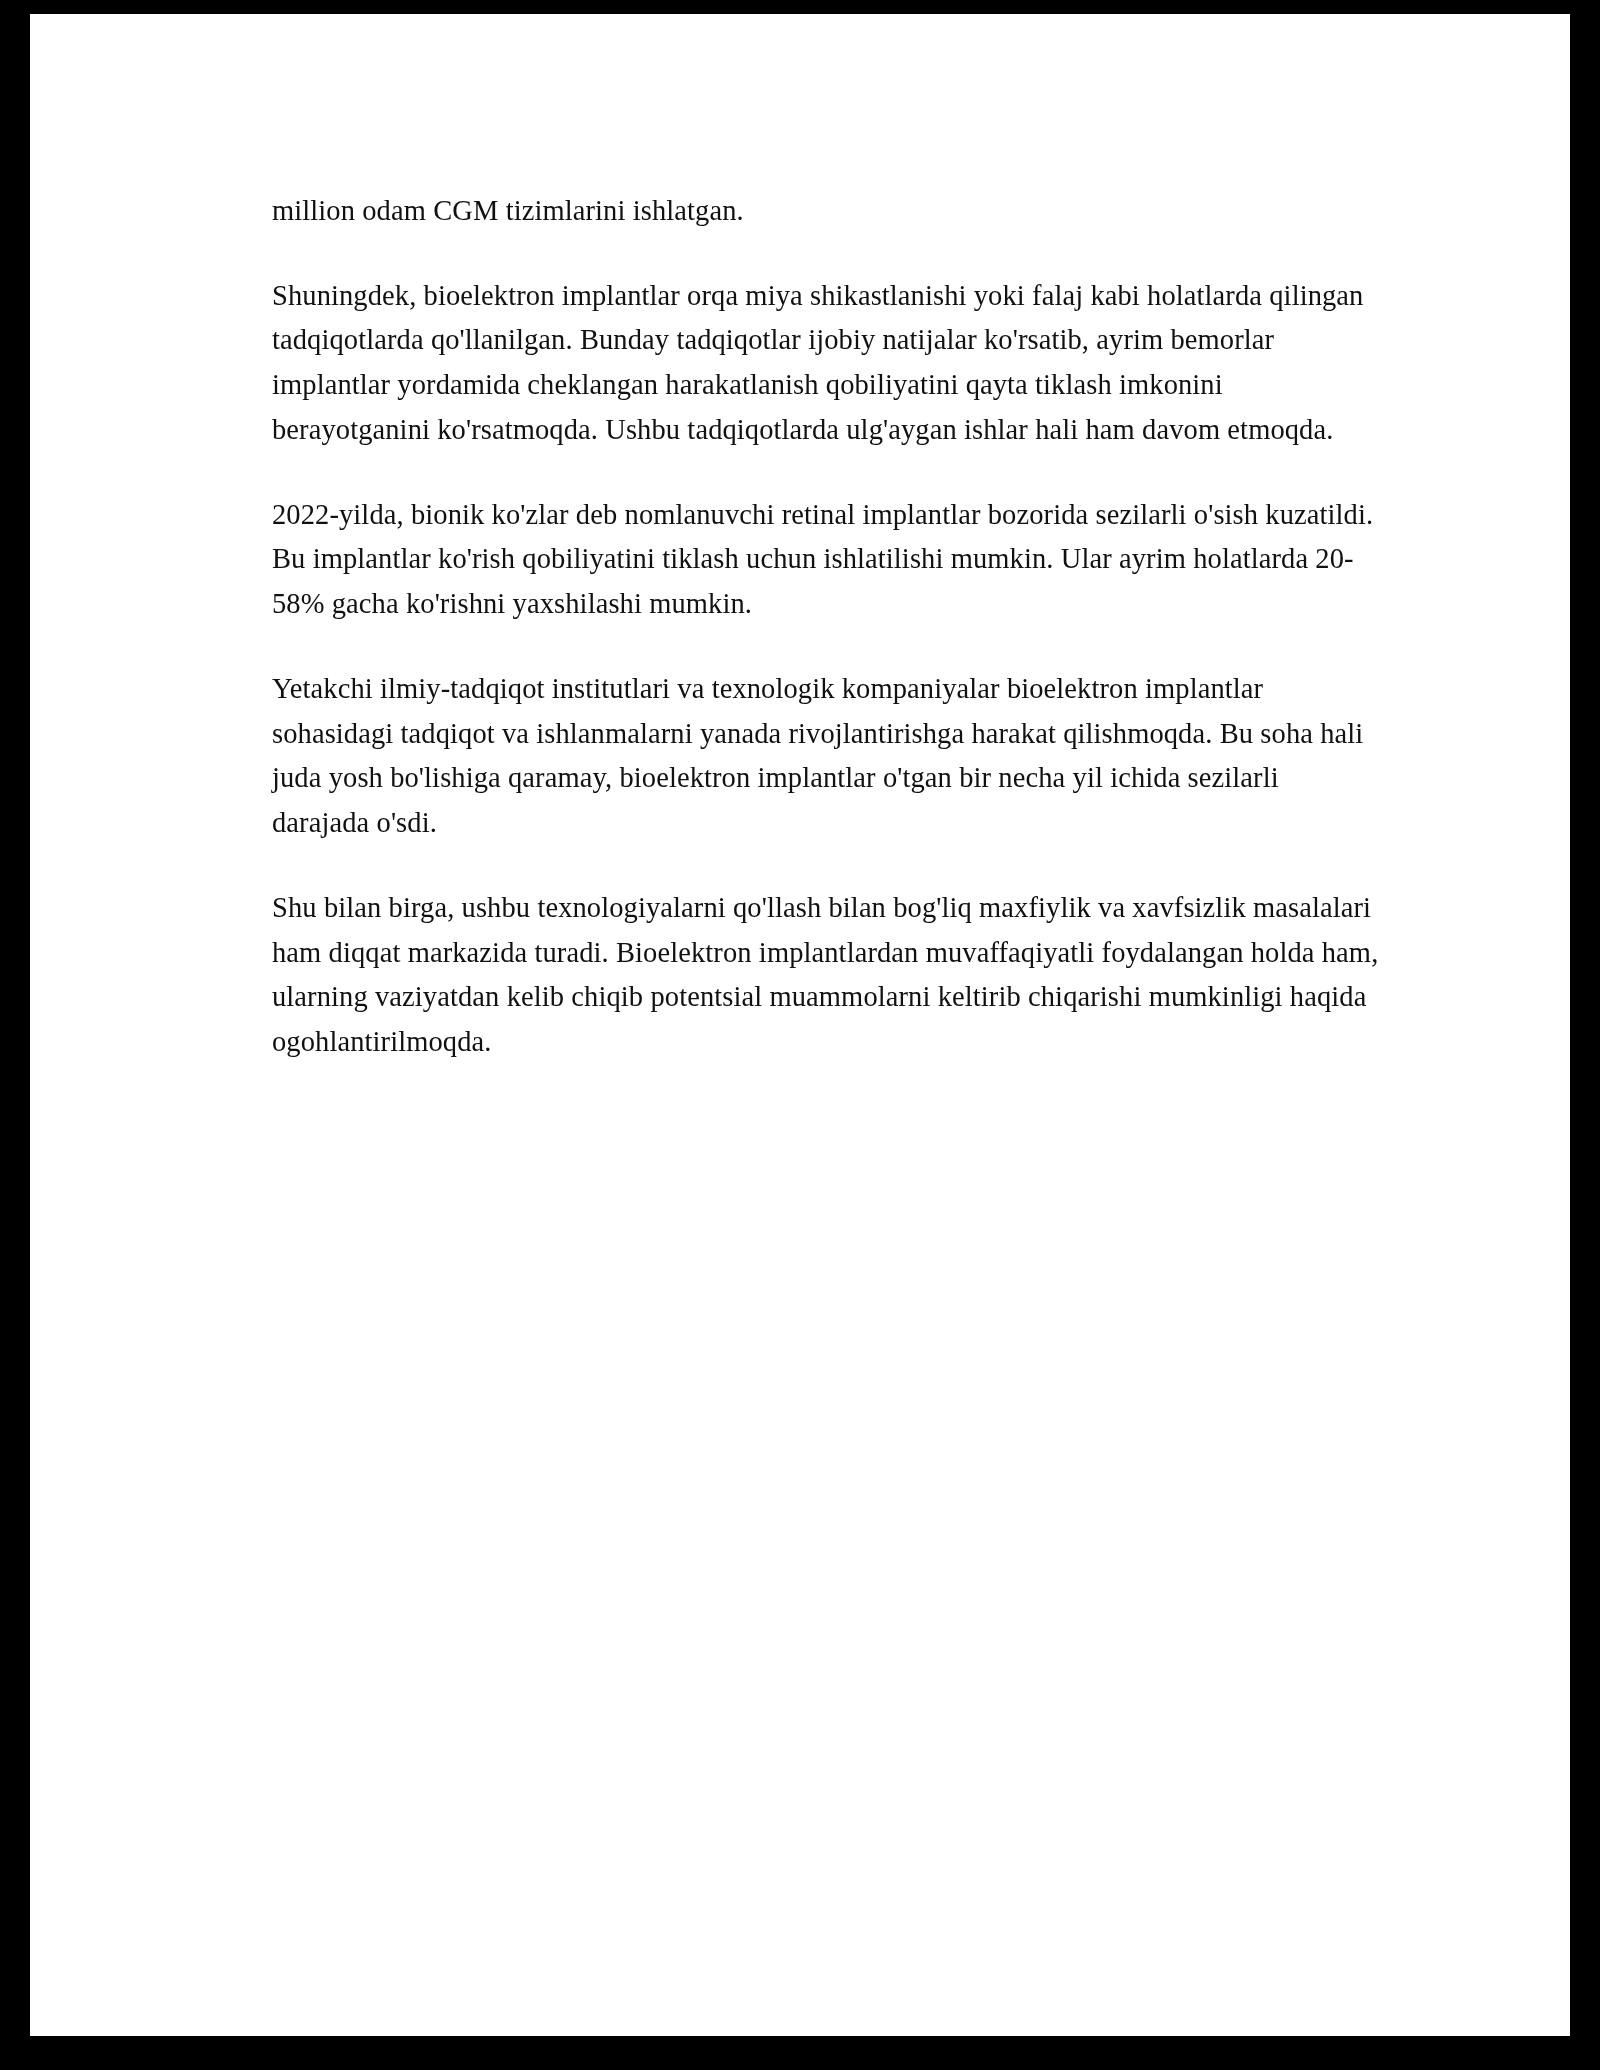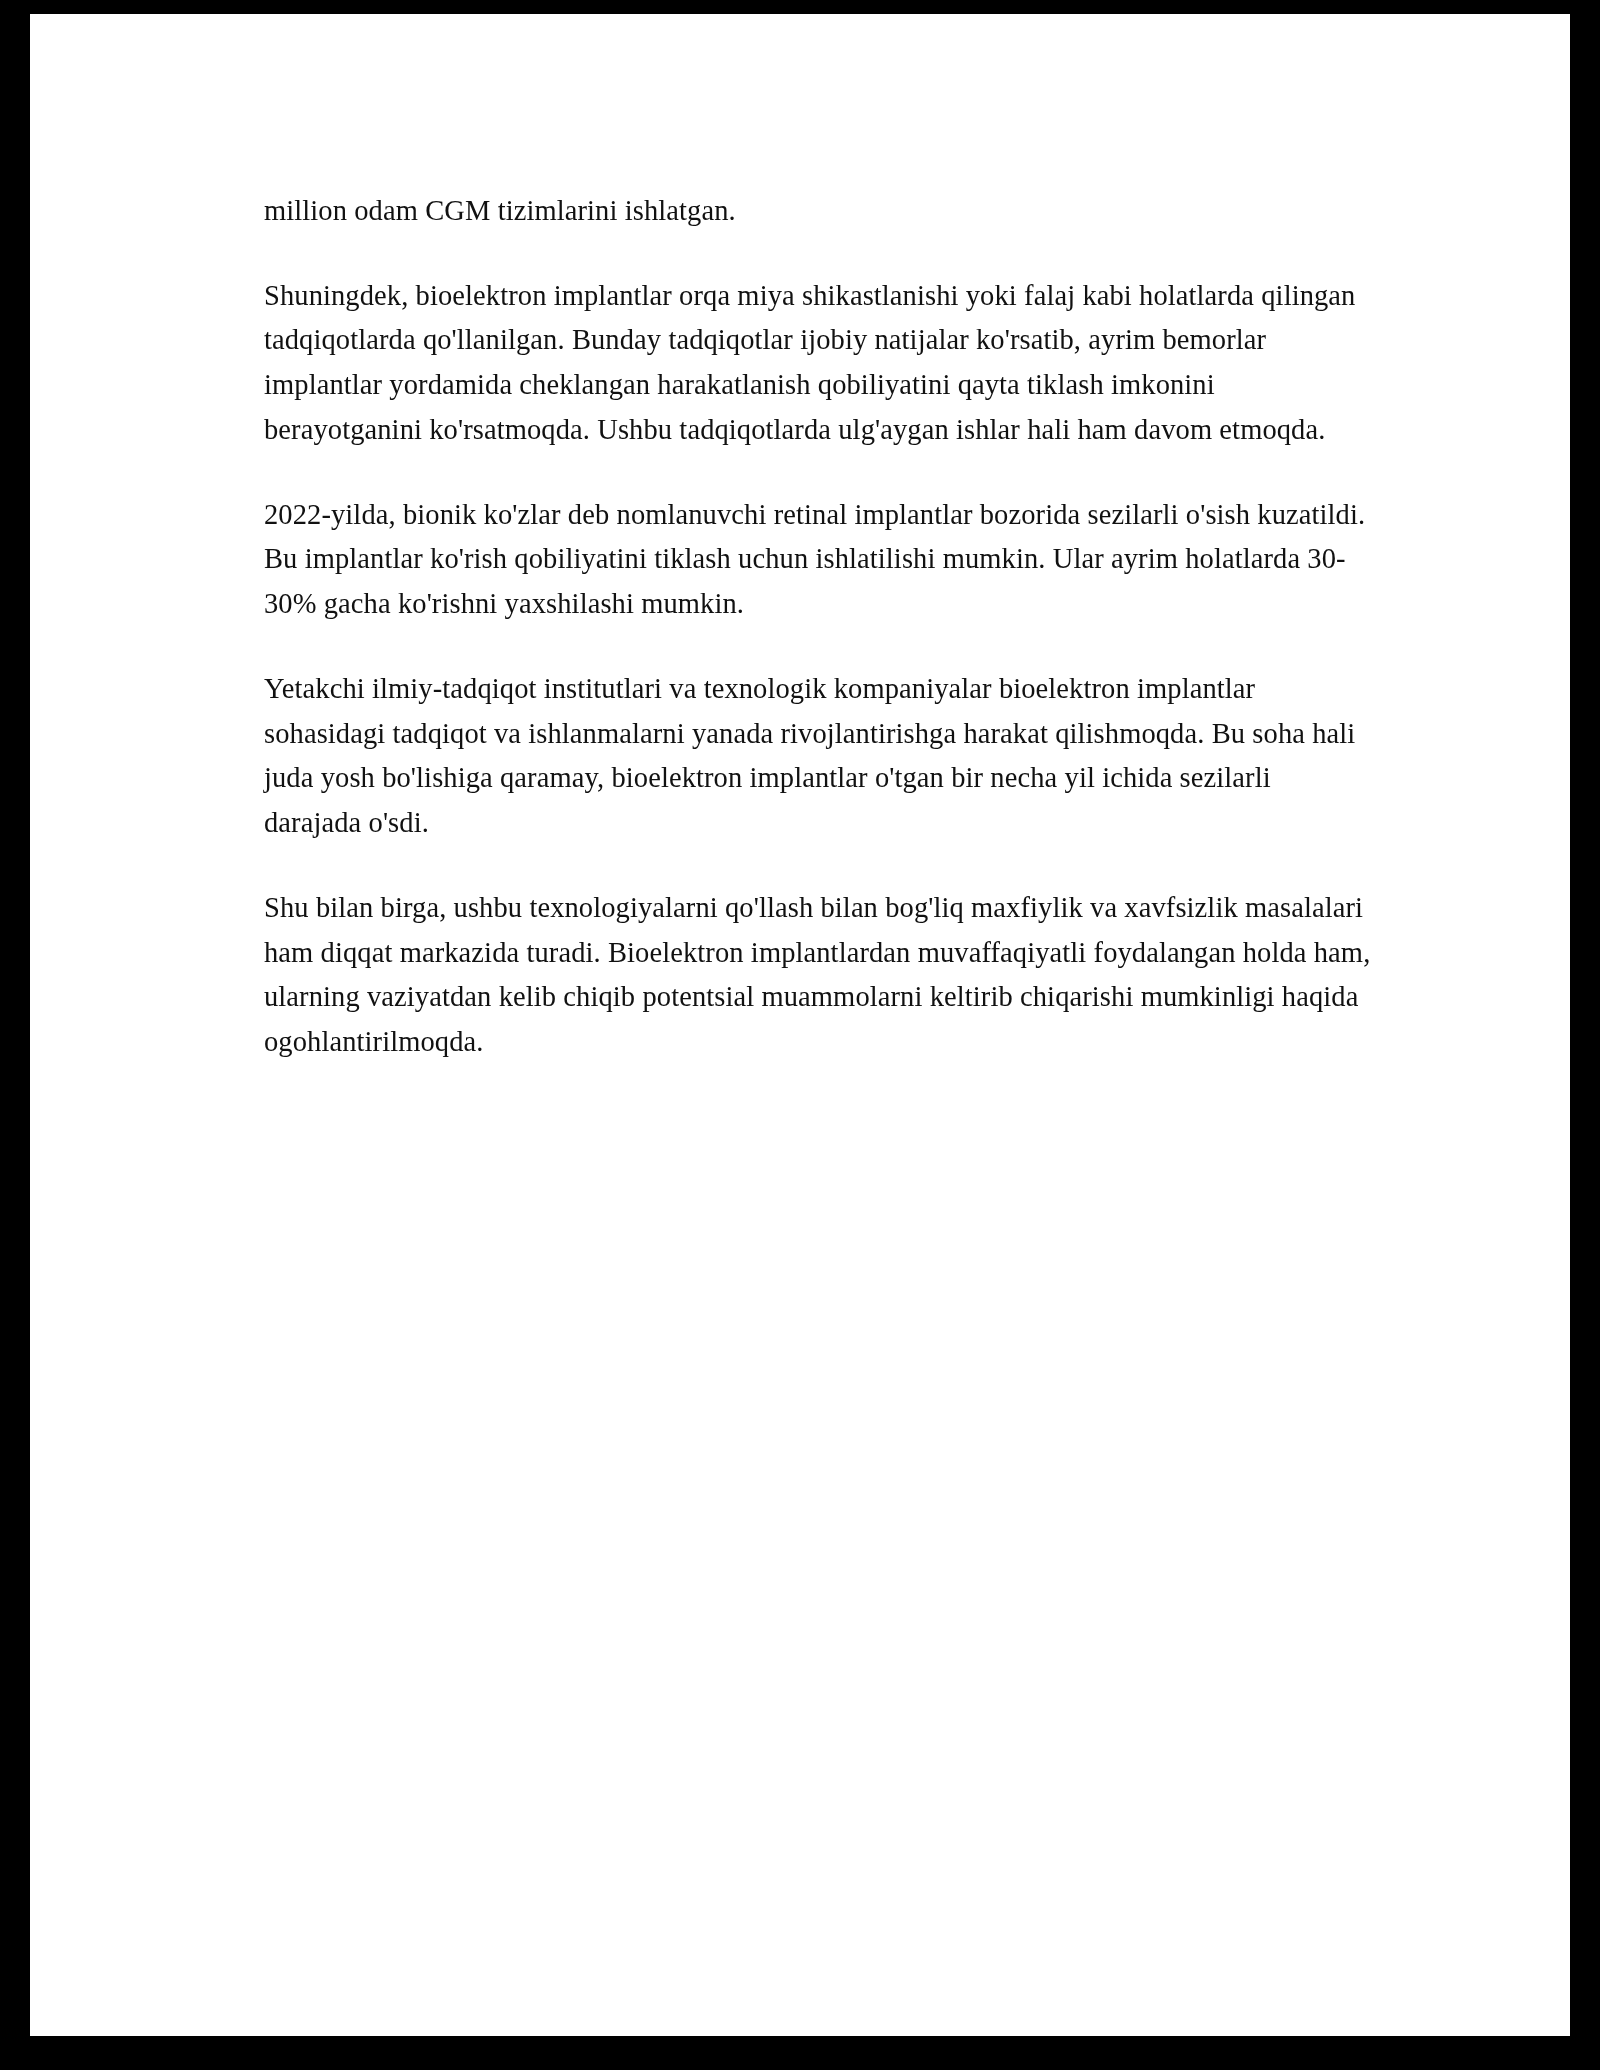--- a/index.html
+++ b/index.html
@@ -26,21 +26,21 @@
     box-sizing: border-box;
     width: 100%;
     height: 100%;
     background: #ffffff;
     position: relative;
     overflow: hidden;
   }
   .doc-body {
     box-sizing: border-box;
     position: absolute;
-    left: 2px;
+    left: 10px;
     top: 0;
     width: 100%;
     padding: 175px 200px 0 232px;
   }
   .para {
     font-family: "Liberation Serif", serif;
     font-size: 28.5px;
     line-height: 1.57;
     color: #111111;
     text-align: left;
@@ -52,18 +52,18 @@
   }
 </style>
 </head>
 <body>
 
 <div class="page-frame">
   <div class="page-sheet">
     <div class="doc-body">
       <p class="para">million odam CGM tizimlarini ishlatgan.</p>
       <p class="para">Shuningdek, bioelektron implantlar orqa miya shikastlanishi yoki falaj kabi holatlarda qilingan tadqiqotlarda qo'llanilgan. Bunday tadqiqotlar ijobiy natijalar ko'rsatib, ayrim bemorlar implantlar yordamida cheklangan harakatlanish qobiliyatini qayta tiklash imkonini berayotganini ko'rsatmoqda. Ushbu tadqiqotlarda ulg'aygan ishlar hali ham davom etmoqda.</p>
-      <p class="para">2022-yilda, bionik ko'zlar deb nomlanuvchi retinal implantlar bozorida sezilarli o'sish kuzatildi. Bu implantlar ko'rish qobiliyatini tiklash uchun ishlatilishi mumkin. Ular ayrim holatlarda 30-30% gacha ko'rishni yaxshilashi mumkin.</p>
+      <p class="para">2022-yilda, bionik ko'zlar deb nomlanuvchi retinal implantlar bozorida sezilarli o'sish kuzatildi. Bu implantlar ko'rish qobiliyatini tiklash uchun ishlatilishi mumkin. Ular ayrim holatlarda 20-58% gacha ko'rishni yaxshilashi mumkin.</p>
       <p class="para">Yetakchi ilmiy-tadqiqot institutlari va texnologik kompaniyalar bioelektron implantlar sohasidagi tadqiqot va ishlanmalarni yanada rivojlantirishga harakat qilishmoqda. Bu soha hali juda yosh bo'lishiga qaramay, bioelektron implantlar o'tgan bir necha yil ichida sezilarli darajada o'sdi.</p>
       <p class="para">Shu bilan birga, ushbu texnologiyalarni qo'llash bilan bog'liq maxfiylik va xavfsizlik masalalari ham diqqat markazida turadi. Bioelektron implantlardan muvaffaqiyatli foydalangan holda ham, ularning vaziyatdan kelib chiqib potentsial muammolarni keltirib chiqarishi mumkinligi haqida ogohlantirilmoqda.</p>
     </div>
   </div>
 </div>
 
 </body></html>

